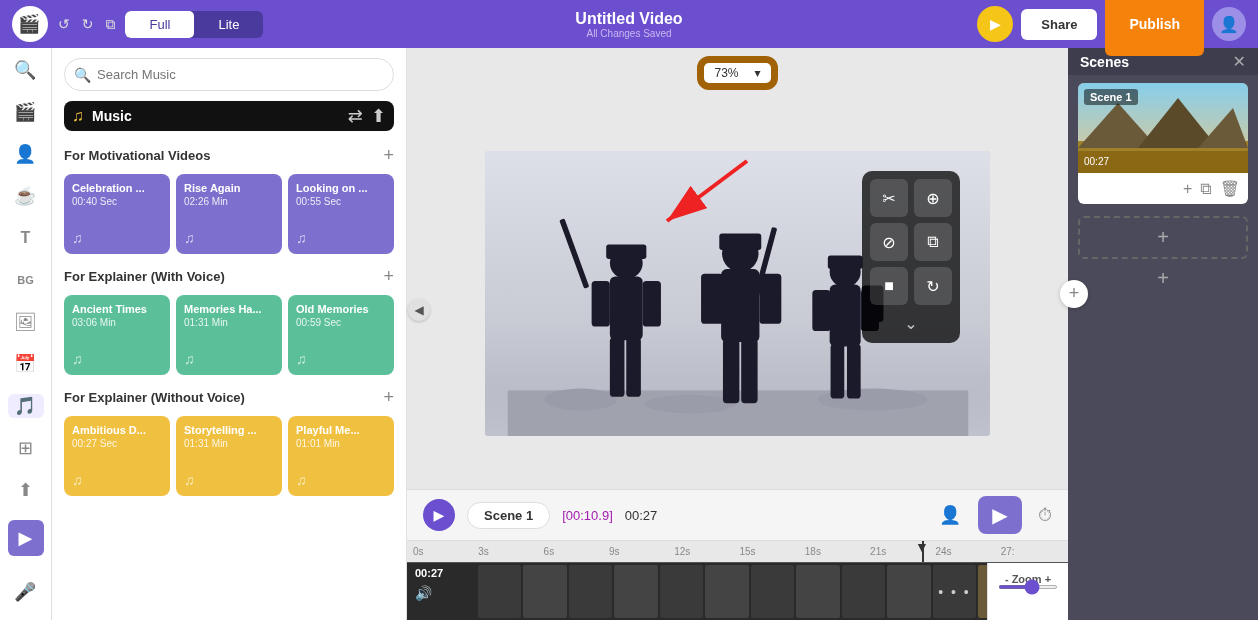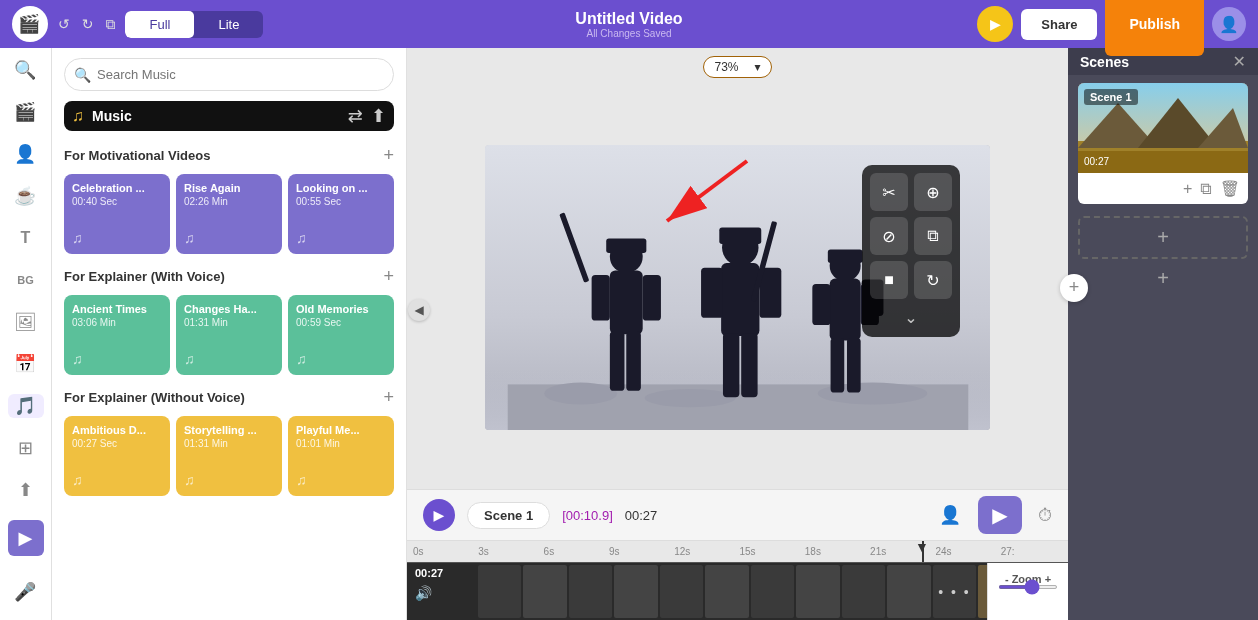--- a/index.html
+++ b/index.html
@@ -149,21 +149,21 @@
     .canvas-toolbar {
       display: flex;
       align-items: center;
       justify-content: center;
       padding: 8px 0;
       gap: 6px;
       background: #e8e8e8;
     }
     .zoom-badge {
       background: #fff;
-      border: 1px solid #a16207;
+      border: 7px solid #a16207;
       border-radius: 12px;
       padding: 3px 10px;
       font-size: 12px;
       color: #333;
       display: flex; align-items: center; gap: 16px;
       cursor: pointer;
     }
 
     .canvas-wrapper {
       flex: 1;
@@ -535,21 +535,21 @@
         <span class="section-title">For Explainer (With Voice)</span>
         <button class="section-add">+</button>
       </div>
       <div class="music-cards">
         <div class="music-card card-green">
           <div class="card-title">Ancient Times</div>
           <div class="card-time">03:06 Min</div>
           <span class="card-note">♫</span>
         </div>
         <div class="music-card card-green">
-          <div class="card-title">Changes Ha...</div>
+          <div class="card-title">Memories Ha...</div>
           <div class="card-time">01:31 Min</div>
           <span class="card-note">♫</span>
         </div>
         <div class="music-card card-green">
           <div class="card-title">Old Memories</div>
           <div class="card-time">00:59 Sec</div>
           <span class="card-note">♫</span>
         </div>
       </div>
     </div>

